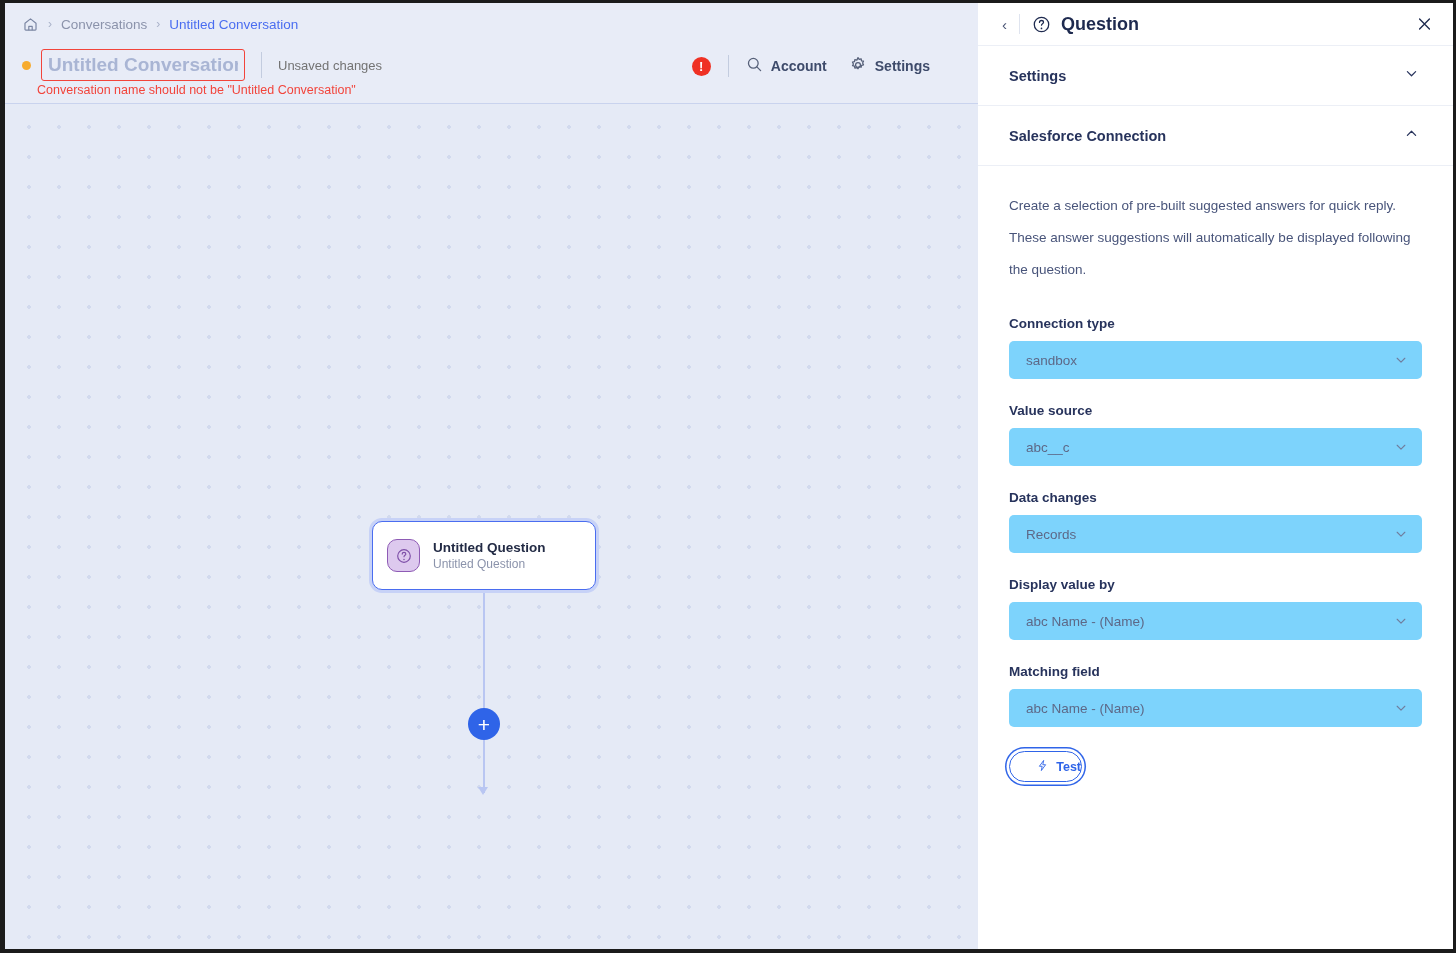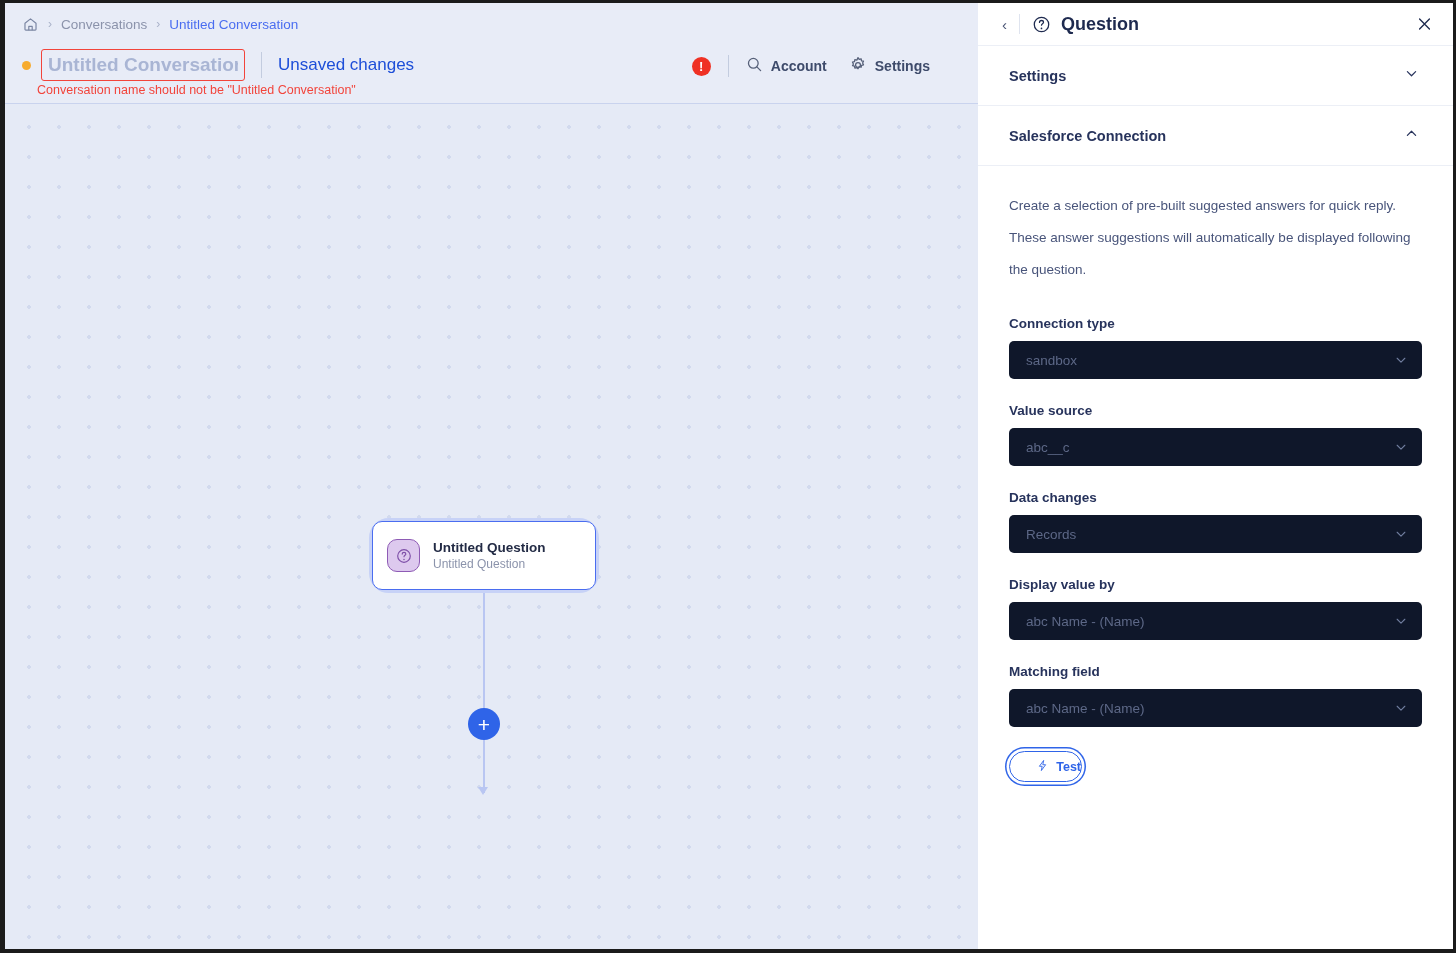--- a/index.html
+++ b/index.html
@@ -60,22 +60,22 @@
     padding: 0 6px;
     outline: none;
   }
   .title-input::placeholder { color: #a9b5d4; opacity: 1; }
   .vdivider {
     width: 1px; height: 26px;
     background: #c3ccdf;
     margin: 0 16px;
   }
   .unsaved {
-    font-size: 17px;
-    color: #1d4ed8;
+    font-size: 13px;
+    color: #737373;
   }
   .error-msg {
     position: absolute;
     left: 32px; top: 80px;
     font-size: 12.5px;
     color: #f2443b;
     white-space: nowrap;
   }
 
   
@@ -115,21 +115,21 @@
     background-position: 9px 8px;
     border-top: 1.5px solid #c9d3ee;
     overflow: hidden;
   }
 
   .node-wrap {
     position: absolute;
     left: 364px; top: 414px;
     width: 230px; height: 75px;
     border: 3px solid #c7d2f7;
-    border-radius: 20px;
+    border-radius: 13px;
     background: #c7d2f7;
   }
   .node-card {
     position: absolute;
     left: 0; top: 0;
     width: 224px; height: 69px;
     background: #ffffff;
     border: 1.6px solid #4a6df0;
     border-radius: 10px;
     display: flex; align-items: center;
@@ -233,21 +233,21 @@
     margin-bottom: 30px;
   }
   .field { margin-bottom: 24px; }
   .field-label {
     font-size: 13.5px; font-weight: 700; color: #27335c;
     margin-bottom: 10px;
   }
   .select {
     position: relative;
     height: 38px;
-    background: #0f172a;
+    background: #7dd3fc;
     border-radius: 5px;
     display: flex; align-items: center;
     padding: 0 34px 0 17px;
     font-size: 13.5px;
     color: #5d6887;
     cursor: pointer;
   }
   .select .chev {
     position: absolute; right: 14px; top: 50%;
     transform: translateY(-50%);

